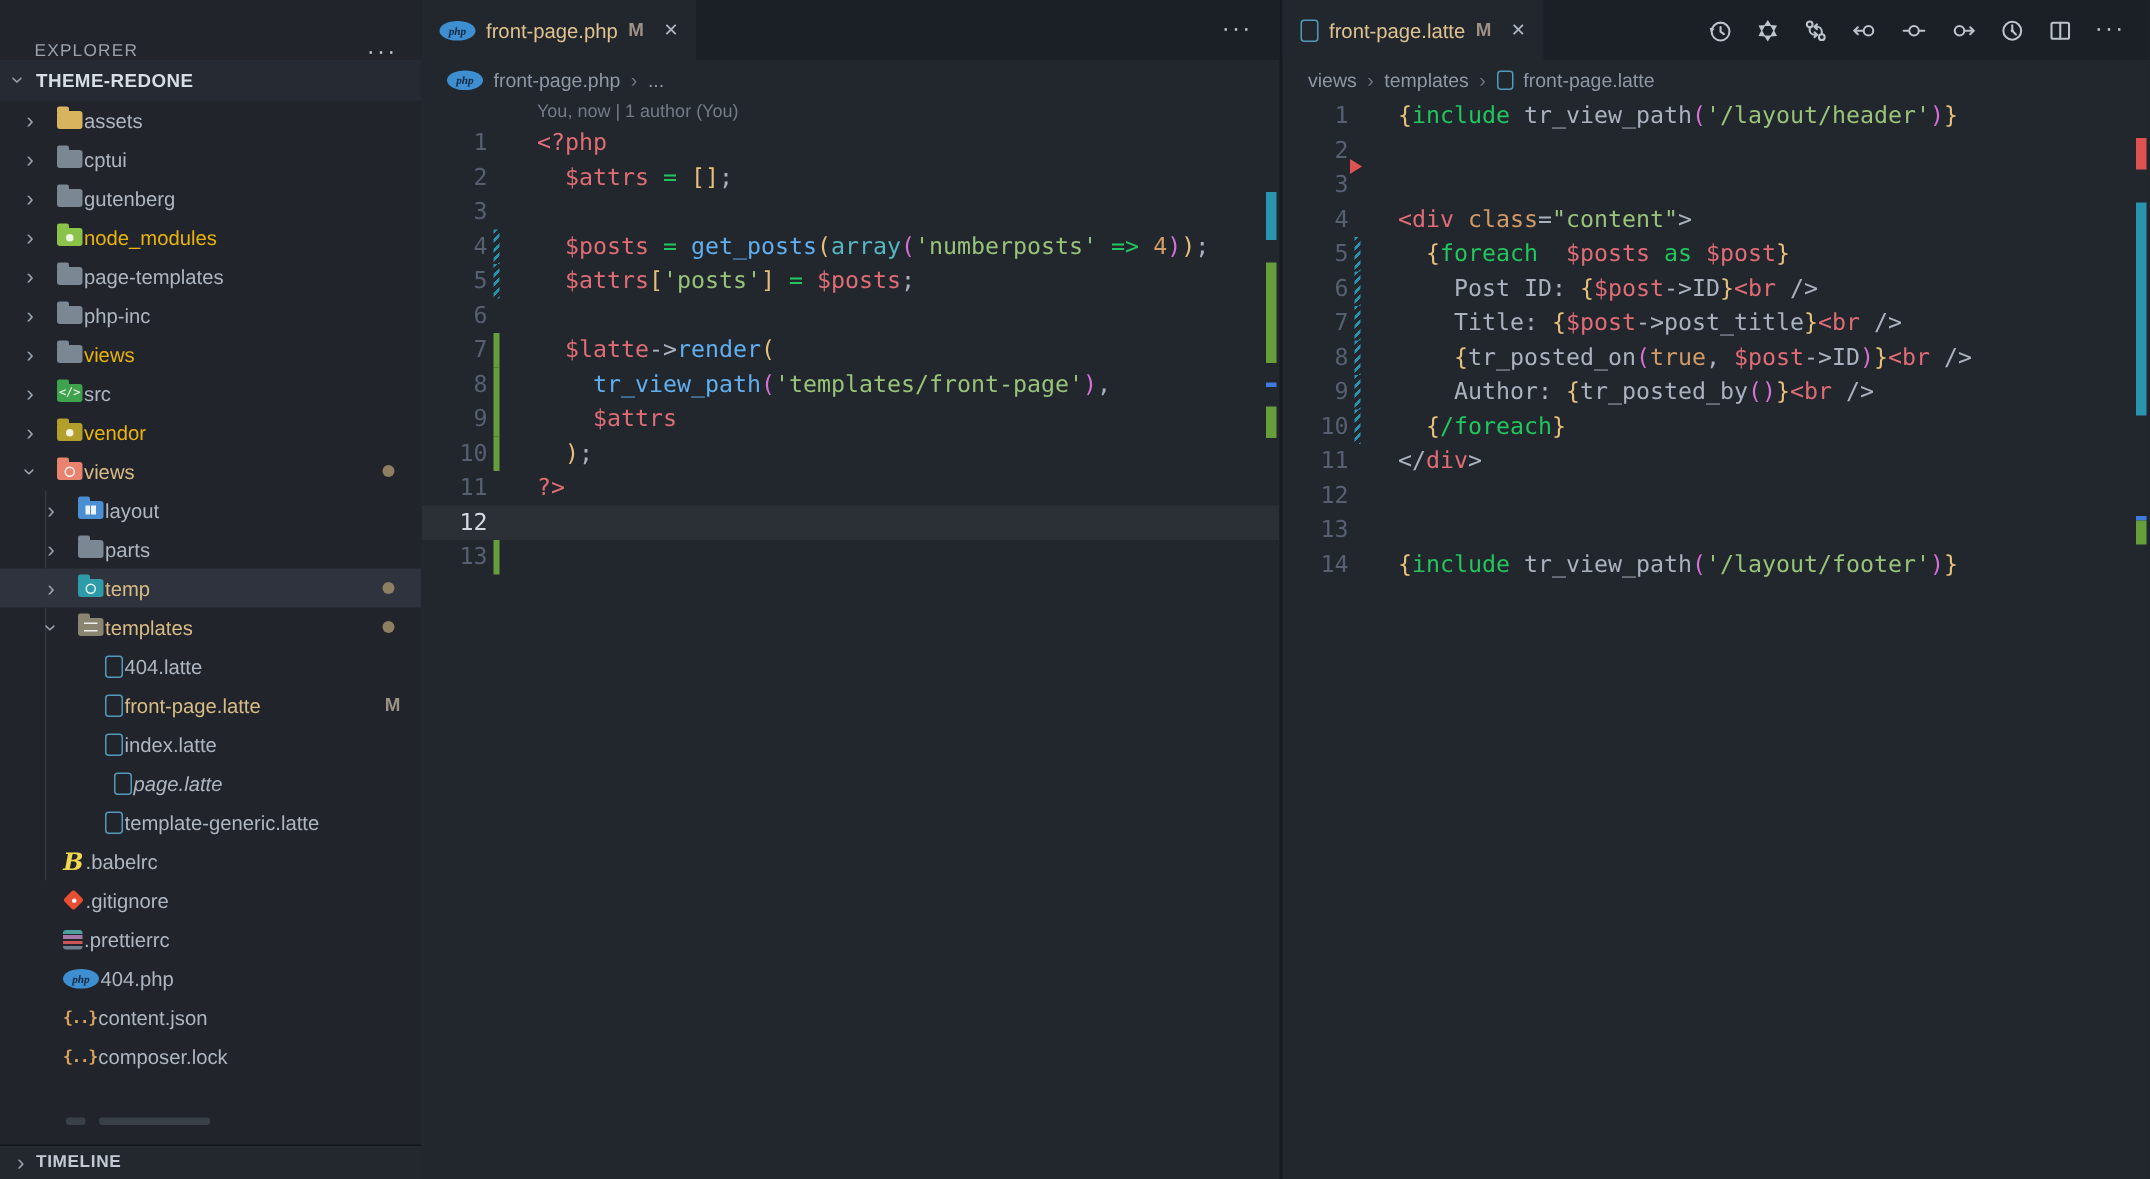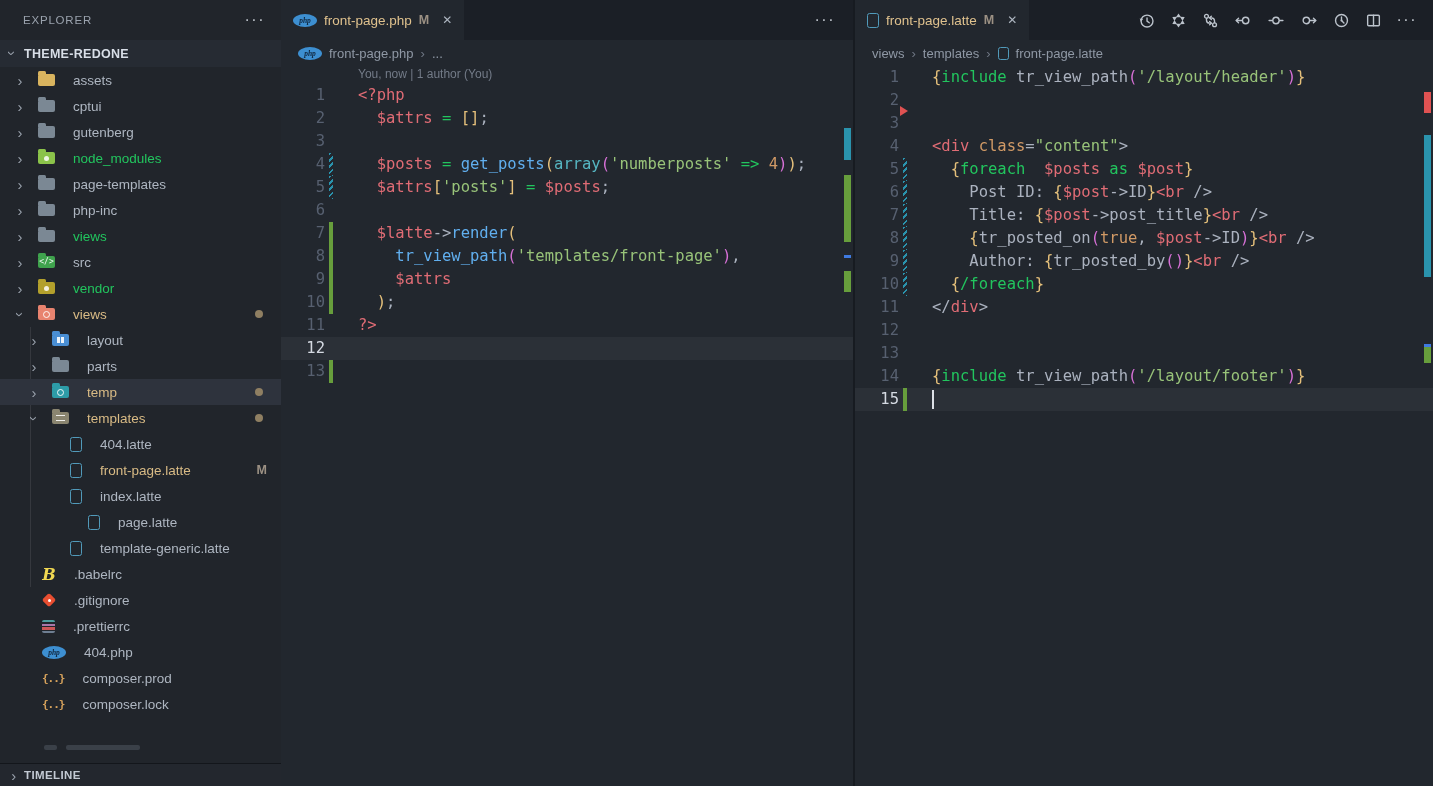--- a/index.html
+++ b/index.html
@@ -1,34 +1,34 @@
 <!DOCTYPE html>
 <html><head>
 <meta charset="utf-8">
 <style>
   * { box-sizing: border-box; margin: 0; padding: 0; }
   html,body { width:1433px; height:786px; overflow:hidden; }
   body { background:#22272e; font-family:"Liberation Sans", sans-serif; display:flex; color:#abb2bf; }
 
   
   #sidebar { width:281px; flex:none; background:#21252b; display:flex; flex-direction:column; position:relative; }
-  .sb-head { height:40px; flex:none; display:flex; align-items:center; justify-content:space-between; padding:0 16px 0 23px; }
+  .sb-head { height:40px; flex:none; display:flex; align-items:flex-end; justify-content:space-between; padding:0 16px 0 23px; }
   .sb-title { font-size:11.5px; letter-spacing:.8px; color:#9aa2ad; }
   .more-dots { color:#c0c6ce; font-size:16px; letter-spacing:1.5px; line-height:10px; cursor:pointer; }
   .sb-section { height:27px; flex:none; background:#262b33; display:flex; align-items:center; gap:6px; padding:0 6px;
                 color:#d8dee7; font-weight:bold; font-size:12.5px; letter-spacing:.3px; }
   .chev { color:#9aa2ad; font-size:15px; width:12px; display:inline-block; text-align:center;
           transform:rotate(0deg); font-weight:normal; line-height:1; }
   .chev.down { transform:rotate(90deg); }
   #tree { flex:1; position:relative; overflow:hidden; }
   .guide { position:absolute; left:30px; top:260px; height:260px; width:1px; background:rgba(255,255,255,.09); }
   .trow { height:26px; display:flex; align-items:center; position:relative; font-size:13.5px; color:#aeb6c1; cursor:pointer; }
   .trow.sel { background:#2e333d; }
-  .trow .lbl { margin-left:18px; white-space:nowrap; }
-  .trow.dim .lbl { color:#22c55e; }
+  .trow .lbl { margin-left:1px; white-space:nowrap; }
+  .trow.dim .lbl { color:#eab308; }
   .trow.mod .lbl { color:#d9bb85; }
   .spacer { width:16px; flex:none; }
   .badge-dot { position:absolute; right:18px; top:9px; width:8px; height:8px; border-radius:50%; background:#8f7f62; }
   .badge-M { position:absolute; right:14px; color:#9c9184; font-weight:bold; font-size:12.5px; }
 
   .fold { width:17px; height:12px; border-radius:2px; position:relative; flex:none; margin-left:12px;
           display:flex; align-items:center; justify-content:center; }
   .fold::before { content:""; position:absolute; top:-3.5px; left:0; width:8px; height:4px;
                   border-radius:1.5px 1.5px 0 0; background:inherit; }
   .fold .g { font-size:8px; line-height:1; color:rgba(255,255,255,.9); font-family:"DejaVu Sans Mono",monospace; }
@@ -204,21 +204,21 @@
         <span class="spacer"></span>
         <span class="ficon fi-doc"></span>
         <span class="lbl">front-page.latte</span>
         <span class="badge-M">M</span>
       </div>
       <div class="trow" style="padding-left: 42px; text-align: right;">
         <span class="spacer"></span>
         <span class="ficon fi-doc"></span>
         <span class="lbl">index.latte</span>
       </div>
-      <div class="trow" style="padding-left: 60px;">
+      <div class="trow" style="padding-left: 48px; font-style: italic;">
         <span class="spacer"></span>
         <span class="ficon fi-doc"></span>
         <span class="lbl">page.latte</span>
       </div>
       <div class="trow" style="padding-left: 42px;">
         <span class="spacer"></span>
         <span class="ficon fi-doc"></span>
         <span class="lbl">template-generic.latte</span>
       </div>
       <div class="trow" style="padding-left: 14px;">
@@ -237,21 +237,21 @@
         <span class="lbl">.prettierrc</span>
       </div>
       <div class="trow" style="padding-left: 14px;">
         <span class="spacer"></span>
         <span class="ficon fi-php">php</span>
         <span class="lbl">404.php</span>
       </div>
       <div class="trow" style="padding-left: 14px;">
         <span class="spacer"></span>
         <span class="ficon fi-json">{..}</span>
-        <span class="lbl">composer.prod</span>
+        <span class="lbl">content.json</span>
       </div>
       <div class="trow" style="padding-left: 14px;">
         <span class="spacer"></span>
         <span class="ficon fi-json">{..}</span>
         <span class="lbl">composer.lock</span>
       </div>
     </div>
   <div class="sliver">
       <i class="s1"></i>
       <i class="s2"></i>
@@ -390,21 +390,20 @@
       <div class="line"><span class="ln">5</span><span class="gmark mod"></span><span class="code"><span class="pl">  </span><span class="gold">{</span><span class="mag">foreach</span><span class="pl">  </span><span class="red">$posts</span><span class="pl"> </span><span class="mag">as</span><span class="pl"> </span><span class="red">$post</span><span class="gold">}</span></span></div>
       <div class="line"><span class="ln">6</span><span class="gmark mod"></span><span class="code"><span class="pl">    Post ID: </span><span class="gold">{</span><span class="red">$post</span><span class="pl">-&gt;ID</span><span class="gold">}</span><span class="red">&lt;br</span><span class="pl"> /&gt;</span></span></div>
       <div class="line"><span class="ln">7</span><span class="gmark mod"></span><span class="code"><span class="pl">    Title: </span><span class="gold">{</span><span class="red">$post</span><span class="pl">-&gt;post_title</span><span class="gold">}</span><span class="red">&lt;br</span><span class="pl"> /&gt;</span></span></div>
       <div class="line"><span class="ln">8</span><span class="gmark mod"></span><span class="code"><span class="pl">    </span><span class="gold">{</span><span class="pl">tr_posted_on</span><span class="pur">(</span><span class="org">true</span><span class="pl">, </span><span class="red">$post</span><span class="pl">-&gt;ID</span><span class="pur">)</span><span class="gold">}</span><span class="red">&lt;br</span><span class="pl"> /&gt;</span></span></div>
       <div class="line"><span class="ln">9</span><span class="gmark mod"></span><span class="code"><span class="pl">    Author: </span><span class="gold">{</span><span class="pl">tr_posted_by</span><span class="pur">()</span><span class="gold">}</span><span class="red">&lt;br</span><span class="pl"> /&gt;</span></span></div>
       <div class="line"><span class="ln">10</span><span class="gmark mod"></span><span class="code"><span class="pl">  </span><span class="gold">{</span><span class="mag">/foreach</span><span class="gold">}</span></span></div>
       <div class="line"><span class="ln">11</span><span class="code"><span class="pl">&lt;/</span><span class="red">div</span><span class="pl">&gt;</span></span></div>
       <div class="line"><span class="ln">12</span><span class="code"></span></div>
       <div class="line"><span class="ln">13</span><span class="code"></span></div>
       <div class="line"><span class="ln">14</span><span class="code"><span class="gold">{</span><span class="mag">include</span><span class="pl"> tr_view_path</span><span class="pur">(</span><span class="grn">'/layout/footer'</span><span class="pur">)</span><span class="gold">}</span></span></div>
-      <div class="line cur"><span class="ln">15</span><span class="gmark add"></span><span class="code"></span><span class="cursor"></span></div>
       <div class="ruler">
         <div class="mk" style="top: 26px; height: 21px; background: rgb(224, 82, 82);"></div>
         <div class="mk" style="top: 69px; height: 142px; background: rgb(42, 147, 173);"></div>
         <div class="mk" style="top: 278px; height: 3px; background: rgb(63, 122, 224);"></div>
         <div class="mk" style="top: 281px; height: 16px; background: rgb(103, 158, 60);"></div>
       </div>
   </div>
 </section>
 
 </body></html>

